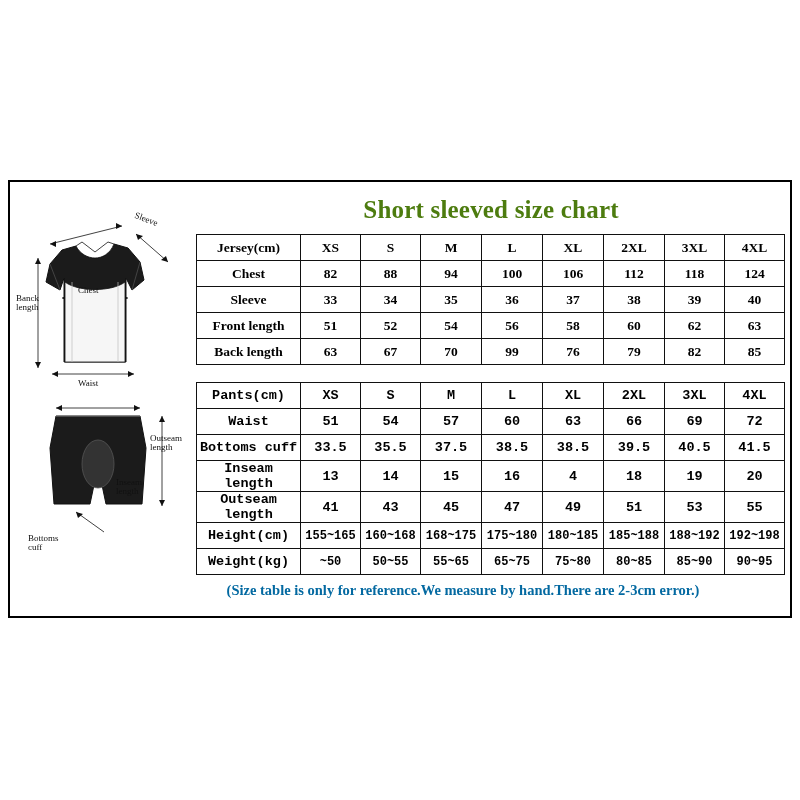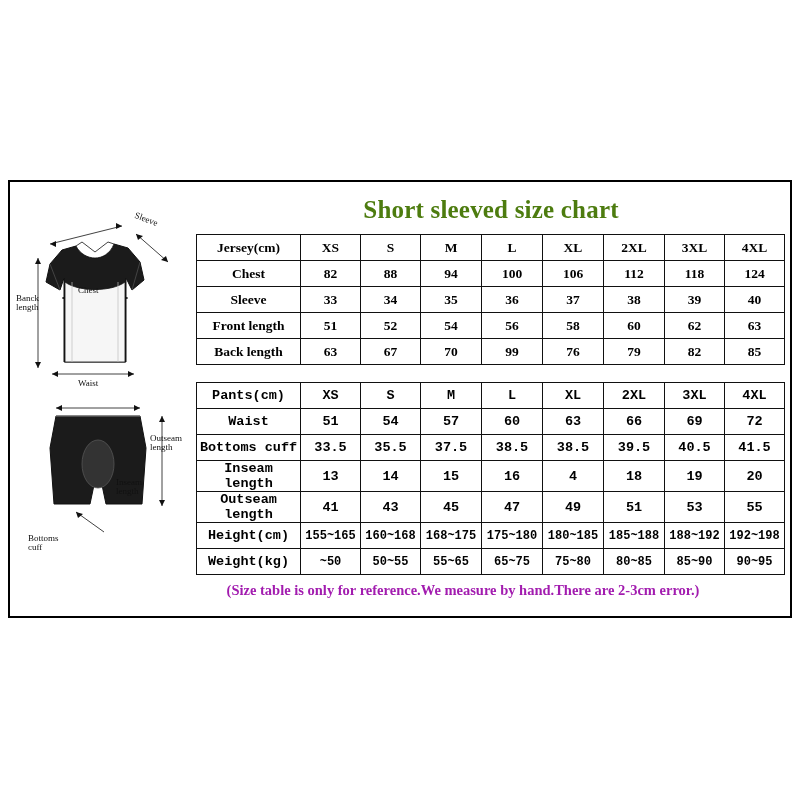--- a/index.html
+++ b/index.html
@@ -110,21 +110,21 @@
   
   .footnote {
     position: absolute;
     left: 130px;
     top: 400px;
     width: 646px;
     text-align: center;
     font-family: "Liberation Serif", serif;
     font-size: 14.5px;
     font-weight: bold;
-    color: #a21caf;
+    color: #0369a1;
   }
 
   
   .jersey-svg, .shorts-svg { position: absolute; }
 </style>
 </head>
 <body>
 
 <div class="page">
 

